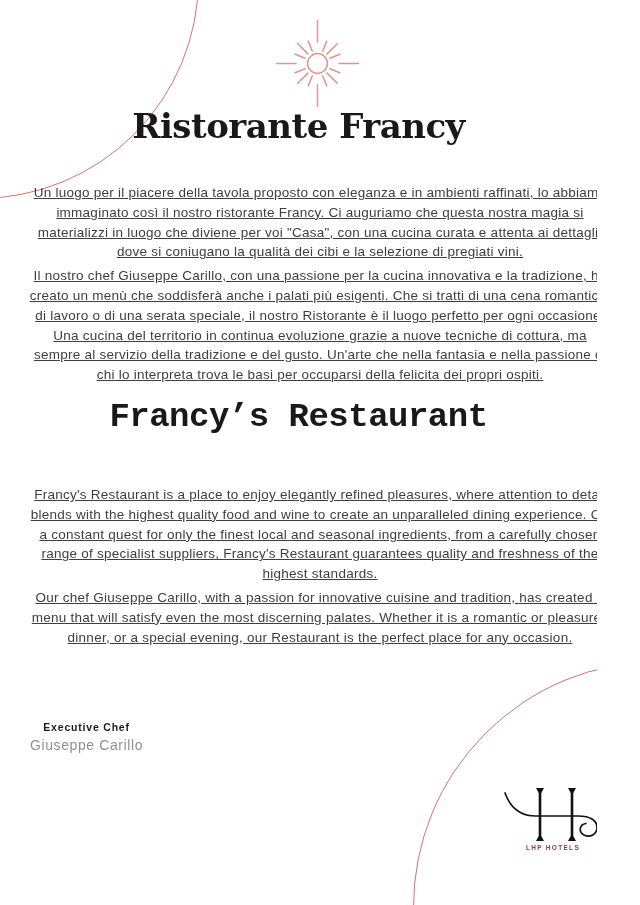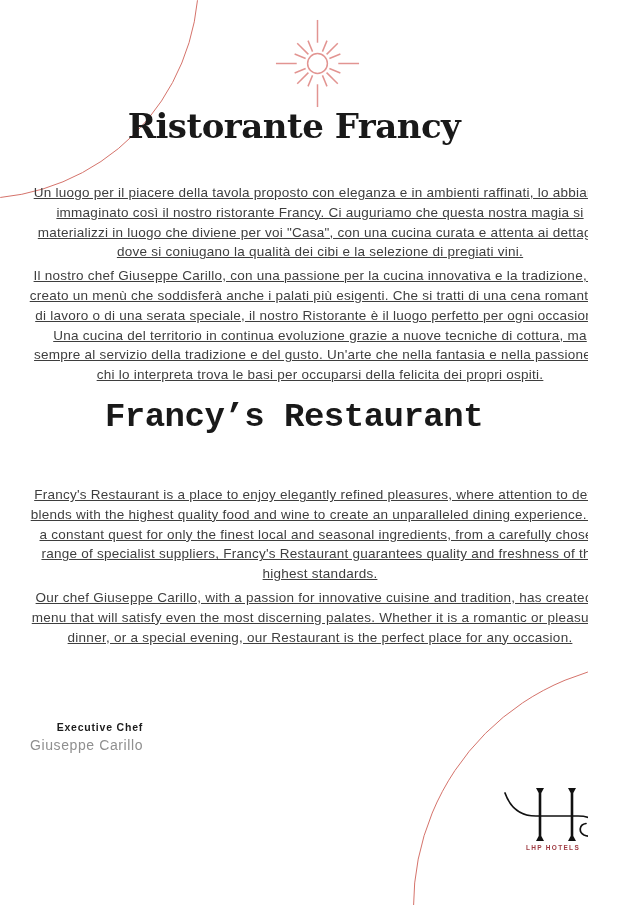--- a/index.html
+++ b/index.html
@@ -2,20 +2,21 @@
 <html><head>
 <meta charset="utf-8">
 <style>
   html,body{margin:0;padding:0;background:#ffffff;}
   .page{
     position:relative;
     width:588px;height:905px;
     overflow:hidden;
     background:#ffffff;
     font-family:"Liberation Sans", sans-serif;
+    padding-left:9px;
   }
   
   .arc{position:absolute;border:1px solid #d5736b;border-radius:50%;background:transparent;}
   .arc-top-left{width:438px;height:438px;left:-241px;top:-241px;}
   .arc-right{width:288px;height:288px;left:597px;top:57px;border-color:rgba(211,112,104,0.8);}
   .arc-bottom-right{width:490px;height:490px;left:413px;top:661px;}
 
   .sun{position:absolute;left:270px;top:16px;width:95px;height:95px;}
 
   .title{
@@ -35,21 +36,21 @@
     text-align:center;
     font-size:13.5px;
     line-height:19.8px;
     letter-spacing:0.25px;
     color:#3e3e3e;
   }
   .bodyblock p{margin:4px;text-decoration:underline;}
   .body-it{top:179px;}
   .body-en{top:481px;}
 
-  .chef{position:absolute;left:30px;top:721px;text-align:right;}
+  .chef{position:absolute;left:30px;top:721px;text-align:center;}
   .chef-role{
     font-size:10.5px;font-weight:700;color:#1c1c1c;letter-spacing:0.8px;
   }
   .chef-name{
     margin-top:4px;font-size:14px;color:#8f8f8f;letter-spacing:0.6px;
   }
 
   .logo{position:absolute;left:492px;top:776px;width:130px;height:86px;}
   .logo svg{display:block;}
   .logo-wordmark{

